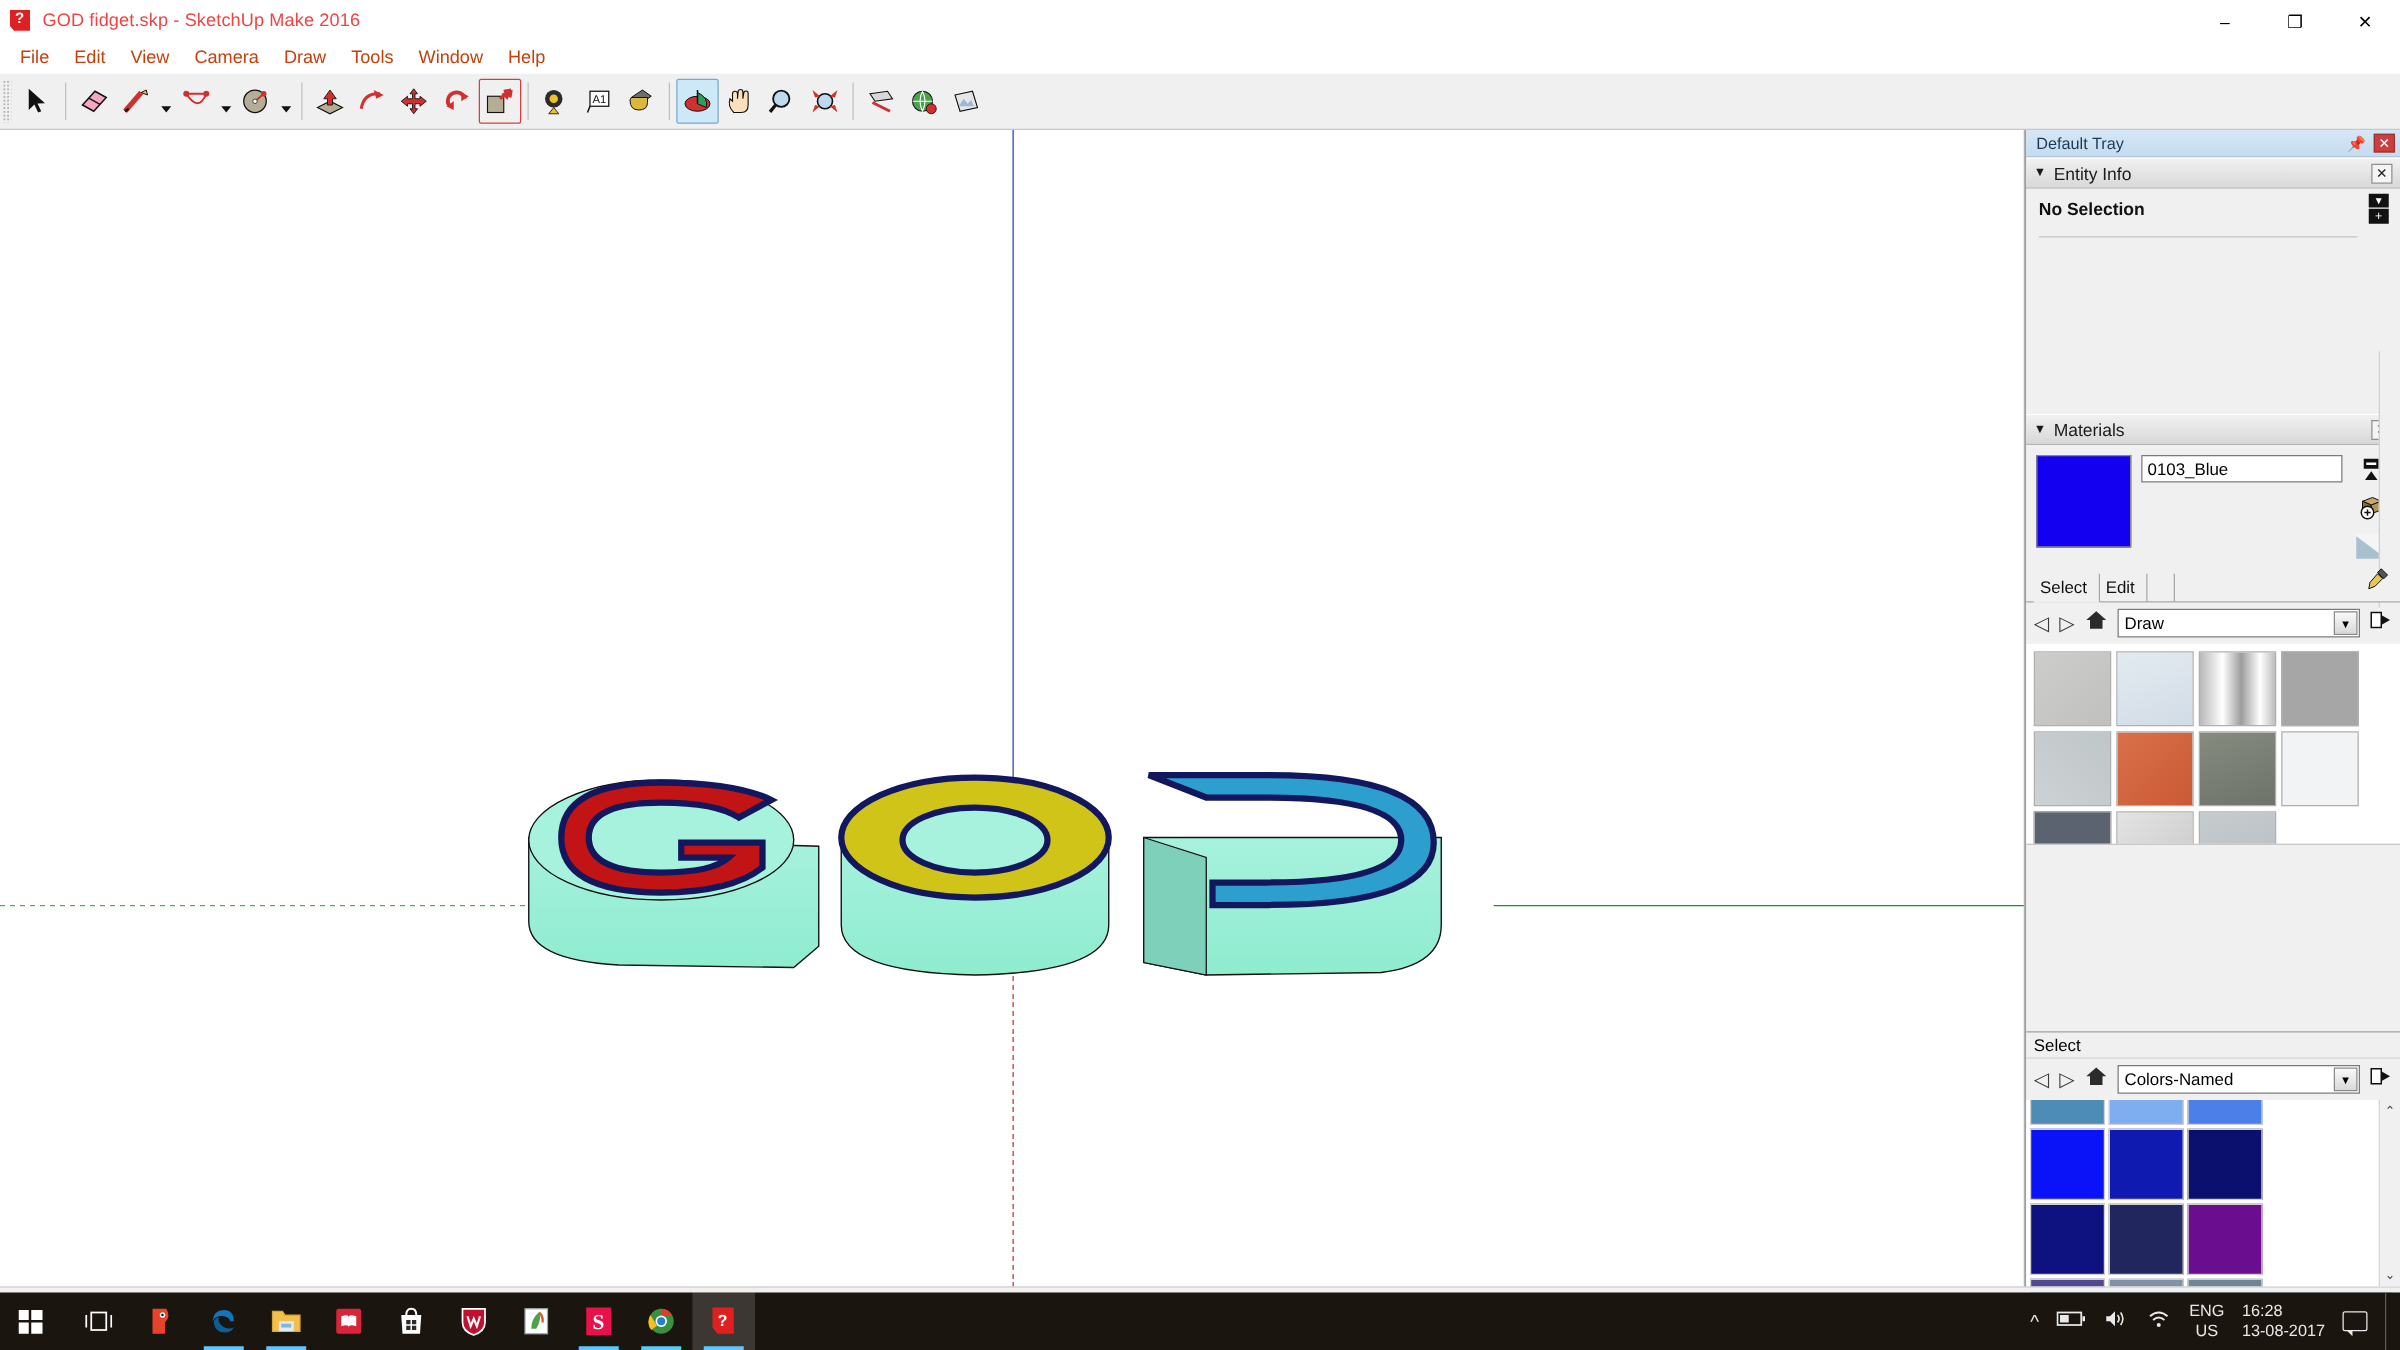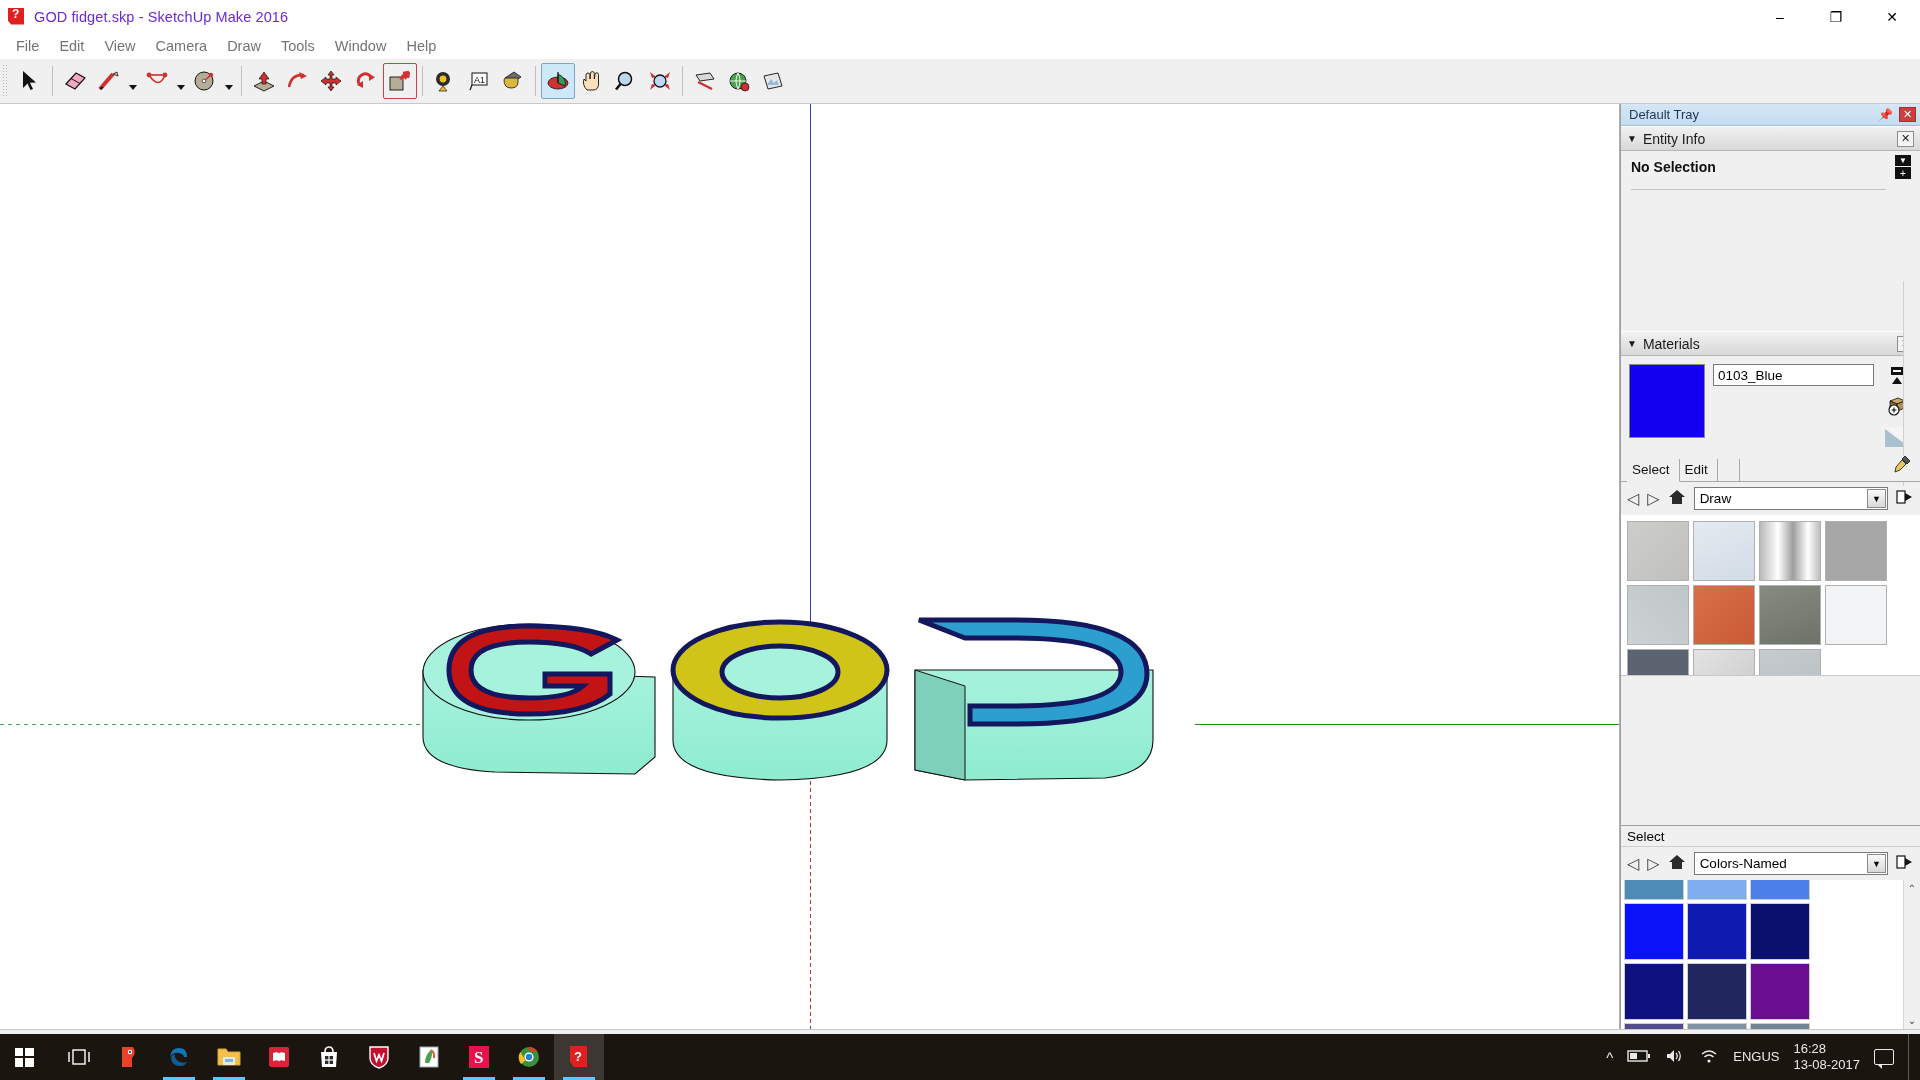--- a/index.html
+++ b/index.html
@@ -18,28 +18,28 @@
   .app-icon { width: 18px; height: 18px; margin: 0 8px 0 8px; position: relative; }
   .app-icon .sk {
     width: 16px; height: 17px; background: #e02020;
     clip-path: polygon(0 0, 100% 0, 100% 100%, 20% 100%, 0 78%);
     position: relative;
   }
   .app-icon .sk::after {
     content: "?"; position: absolute; left: 4px; top: -1px;
     color: #fff; font-size: 12px; font-weight: bold;
   }
-  .title-text { font-size: 14.5px; color: #6d28d9; letter-spacing: .1px; }
+  .title-text { font-size: 14.5px; color: #ef4444; letter-spacing: .1px; }
   .wincontrols { position: absolute; right: 0; top: 0; display: flex; height: 33px; }
   .wc { width: 56px; height: 33px; display: flex; align-items: center; justify-content: center;
         font-size: 14px; color: #000; }
 
   
   .menubar { height: 26px; background: #fff; display: flex; align-items: center; padding-left: 6px; }
-  .menu-item { font-size: 14.5px; color: #737373; padding: 3px 10px; }
+  .menu-item { font-size: 14.5px; color: #c2410c; padding: 3px 10px; }
 
   
   .toolbar {
     height: 45px; background: #f0f0f0; display: flex; align-items: center;
     border-bottom: 1px solid #c8c8c8; padding-left: 2px;
   }
   .grip { width: 7px; height: 34px; margin-right: 4px;
     background-image: radial-gradient(#b5b5b5 35%, transparent 36%);
     background-size: 3px 3px; }
   .tbtn { width: 34px; height: 36px; display: flex; align-items: center; justify-content: center;
@@ -174,21 +174,21 @@
   .mic { color: #dcdcdc; font-size: 16px; }
   .tasks { display: flex; align-items: center; height: 46px; margin-left: 6px; }
   .tk { width: 50px; height: 46px; display: flex; align-items: center; justify-content: center;
         position: relative; }
   .tk.open::after { content: ""; position: absolute; left: 9px; right: 9px; bottom: 0; height: 3px;
         background: #5ac8fa; }
   .tk.focus { background: rgba(255,255,255,.15); }
   .tray-right { margin-left: auto; display: flex; align-items: center; height: 46px;
                 color: #e9e9e9; font-size: 13px; gap: 14px; padding-right: 6px; }
   .tr-ico { font-size: 15px; color: #e9e9e9; }
-  .lang { display: flex; flex-direction: row; align-items: center; line-height: 1.25; font-size: 13px; }
+  .lang { display: flex; flex-direction: column; align-items: center; line-height: 1.25; font-size: 13px; }
   .clock { display: flex; flex-direction: column; align-items: flex-start; line-height: 1.25; font-size: 13px; }
   .notif { width: 20px; height: 16px; border: 1.6px solid #e9e9e9; border-radius: 2px; position: relative; }
   .notif::after { content: ""; position: absolute; left: 2px; bottom: -5px; width: 0; height: 0;
     border-left: 5px solid transparent; border-right: 0 solid transparent; border-top: 5px solid #e9e9e9; }
   .showdesk { width: 6px; height: 46px; border-left: 1px solid #5a5a5a; }
 </style>
 </head>
 <body>
 
 <div id="app">

